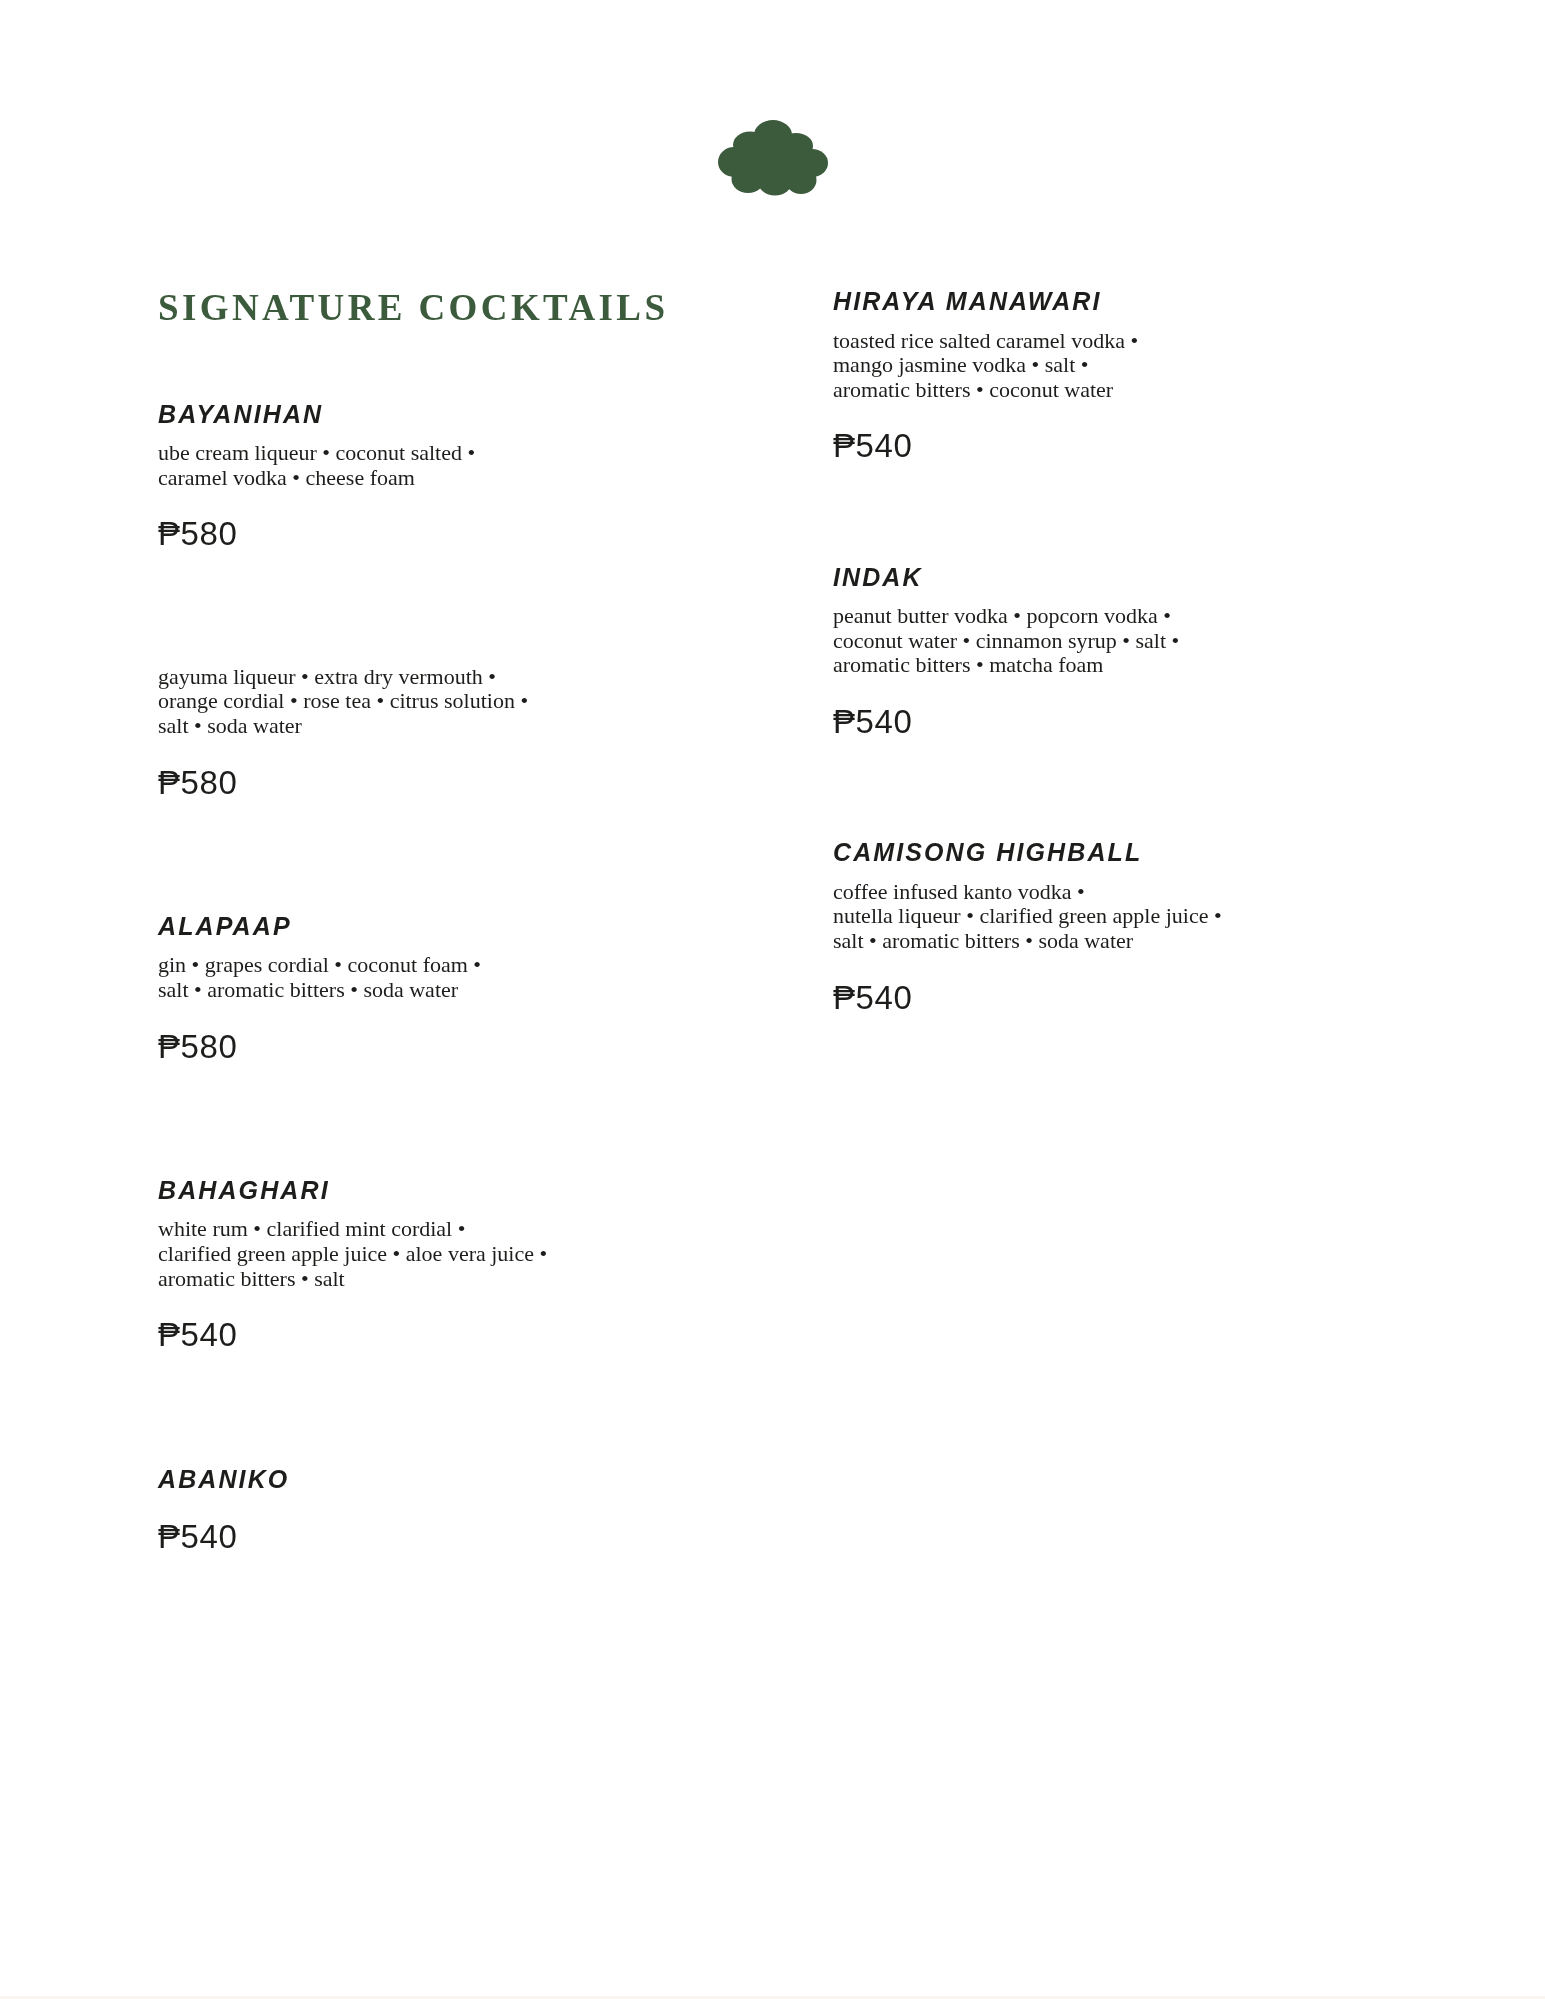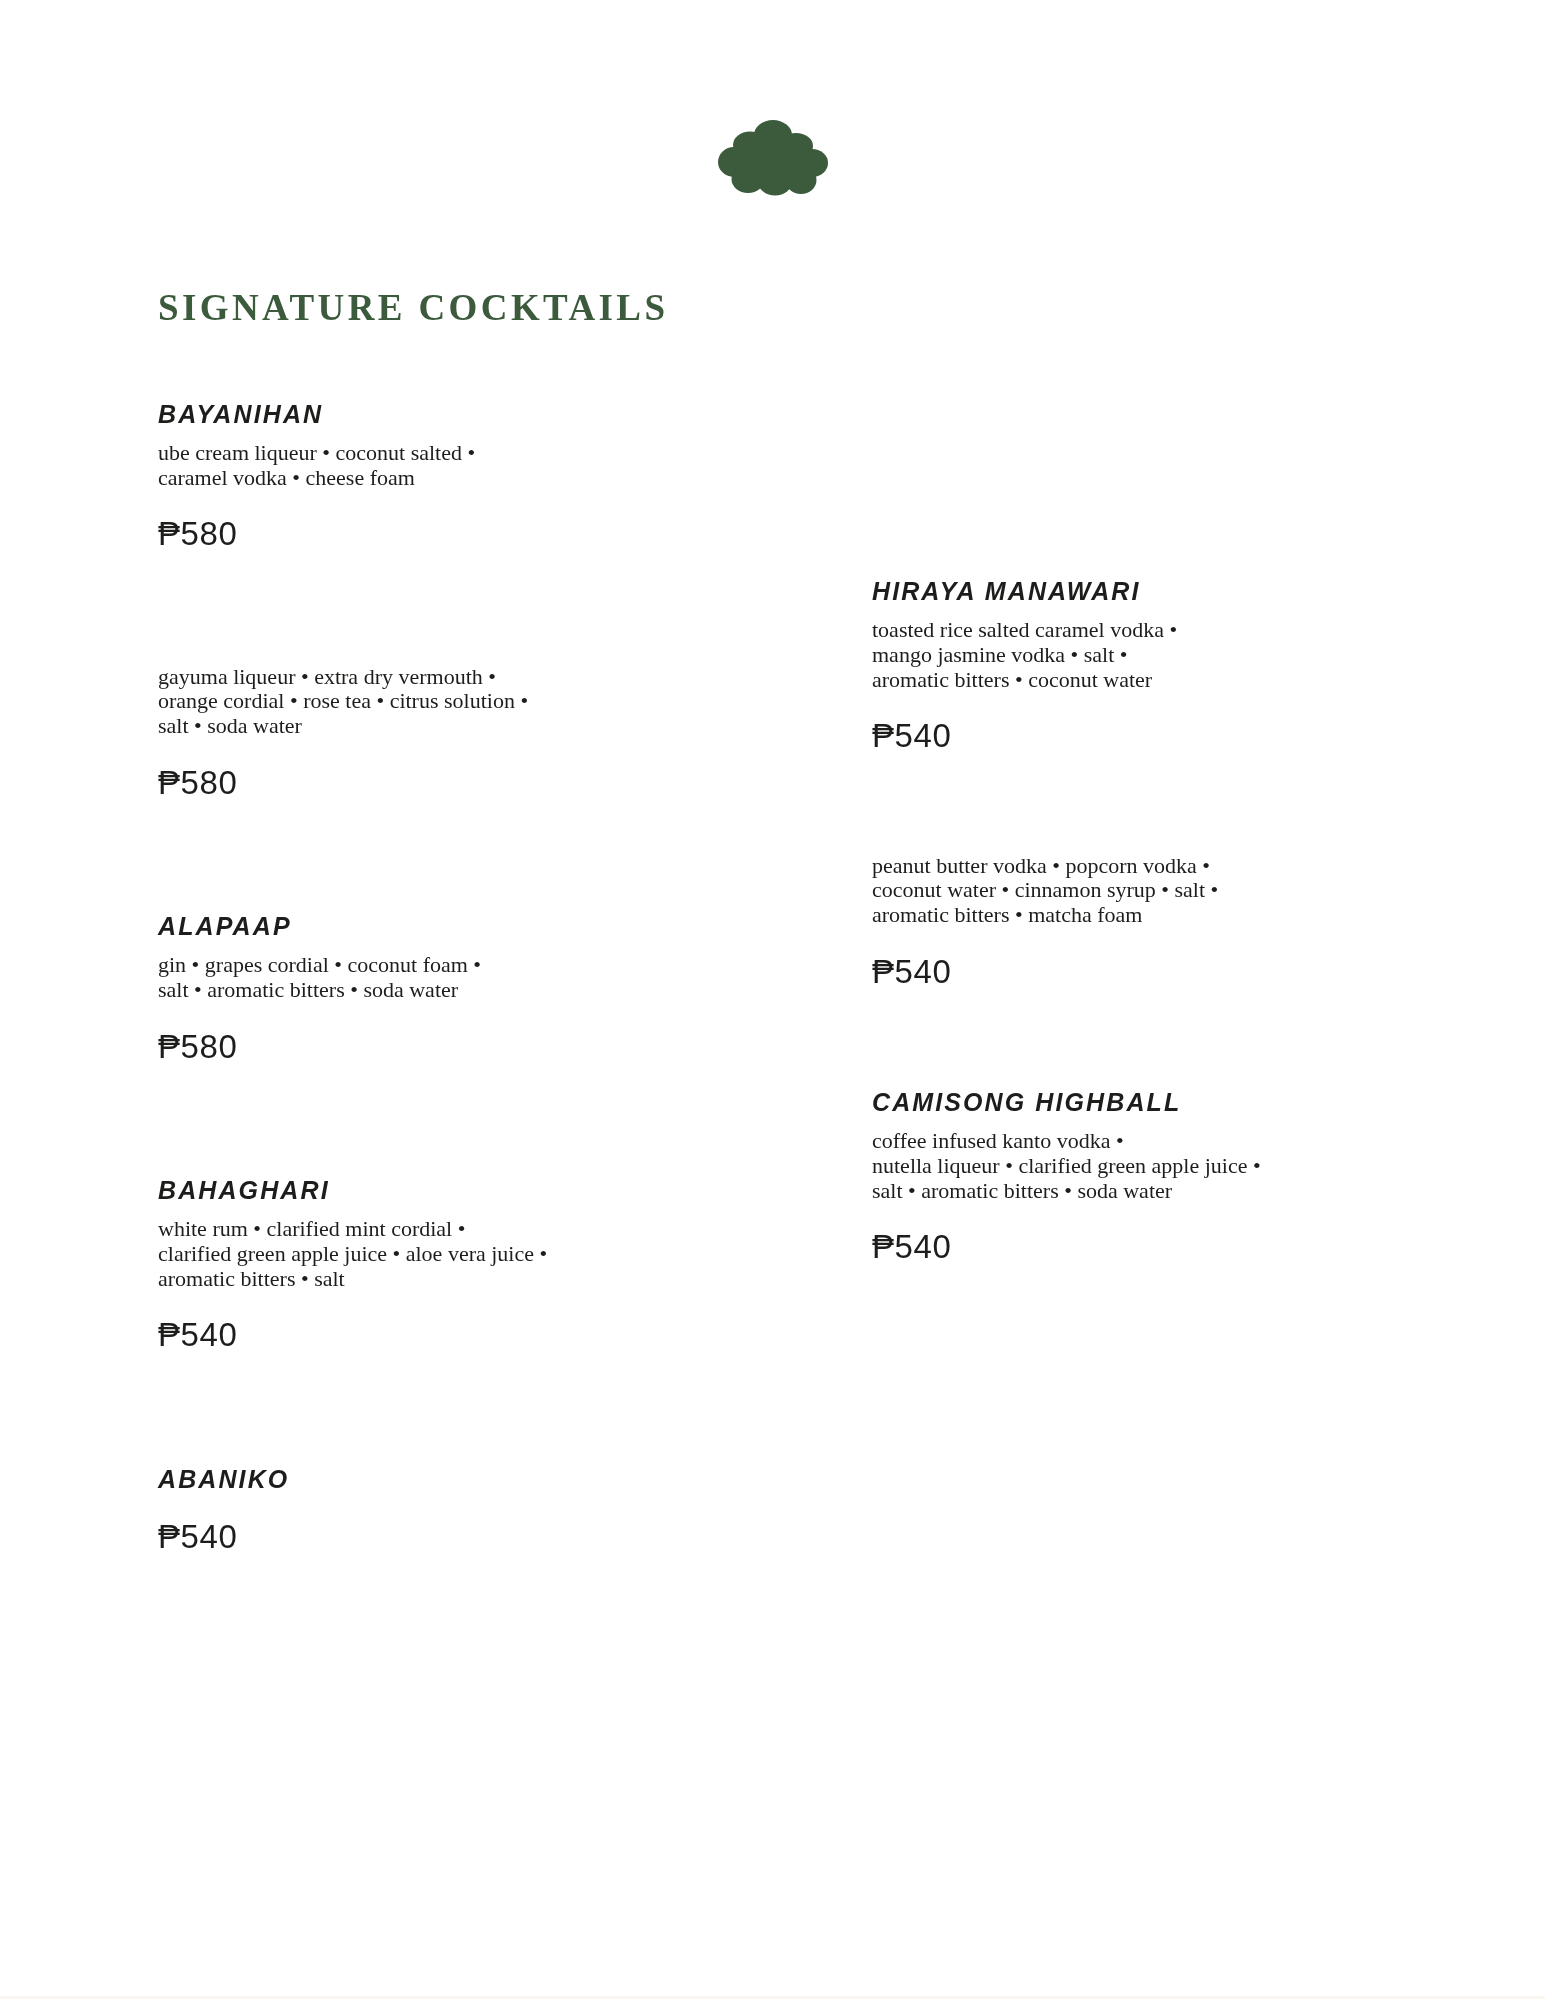--- a/index.html
+++ b/index.html
@@ -35,22 +35,21 @@
   }
   .logo-svg { display: block; }
 
   
   .columns {
     position: absolute;
     top: 288px;
     left: 158px;
     width: 1240px;
     display: flex;
-    align-items: center;
-    gap: 39px;
+    align-items: flex-start;
   }
   .col-left  { width: 675px; flex: 0 0 675px; }
   .col-right { width: 565px; flex: 0 0 565px; }
 
   
   .section-title {
     font-family: "Liberation Serif", serif;
     font-weight: 700;
     font-size: 37px;
     letter-spacing: 3.4px;
@@ -175,20 +174,21 @@
 
       <div class="item">
         <div class="item-name">HIRAYA MANAWARI</div>
         <div class="item-desc">toasted rice salted caramel vodka •
 mango jasmine vodka • salt •
 aromatic bitters • coconut water</div>
         <div class="item-price">₱540</div>
       </div>
 
       <div class="item block-gap">
+        <div class="item-name">INDAK</div>
         <div class="item-desc">peanut butter vodka • popcorn vodka •
 coconut water • cinnamon syrup • salt •
 aromatic bitters • matcha foam</div>
         <div class="item-price">₱540</div>
       </div>
 
       <div class="item block-gap">
         <div class="item-name">CAMISONG HIGHBALL</div>
         <div class="item-desc">coffee infused kanto vodka •
 nutella liqueur • clarified green apple juice •

